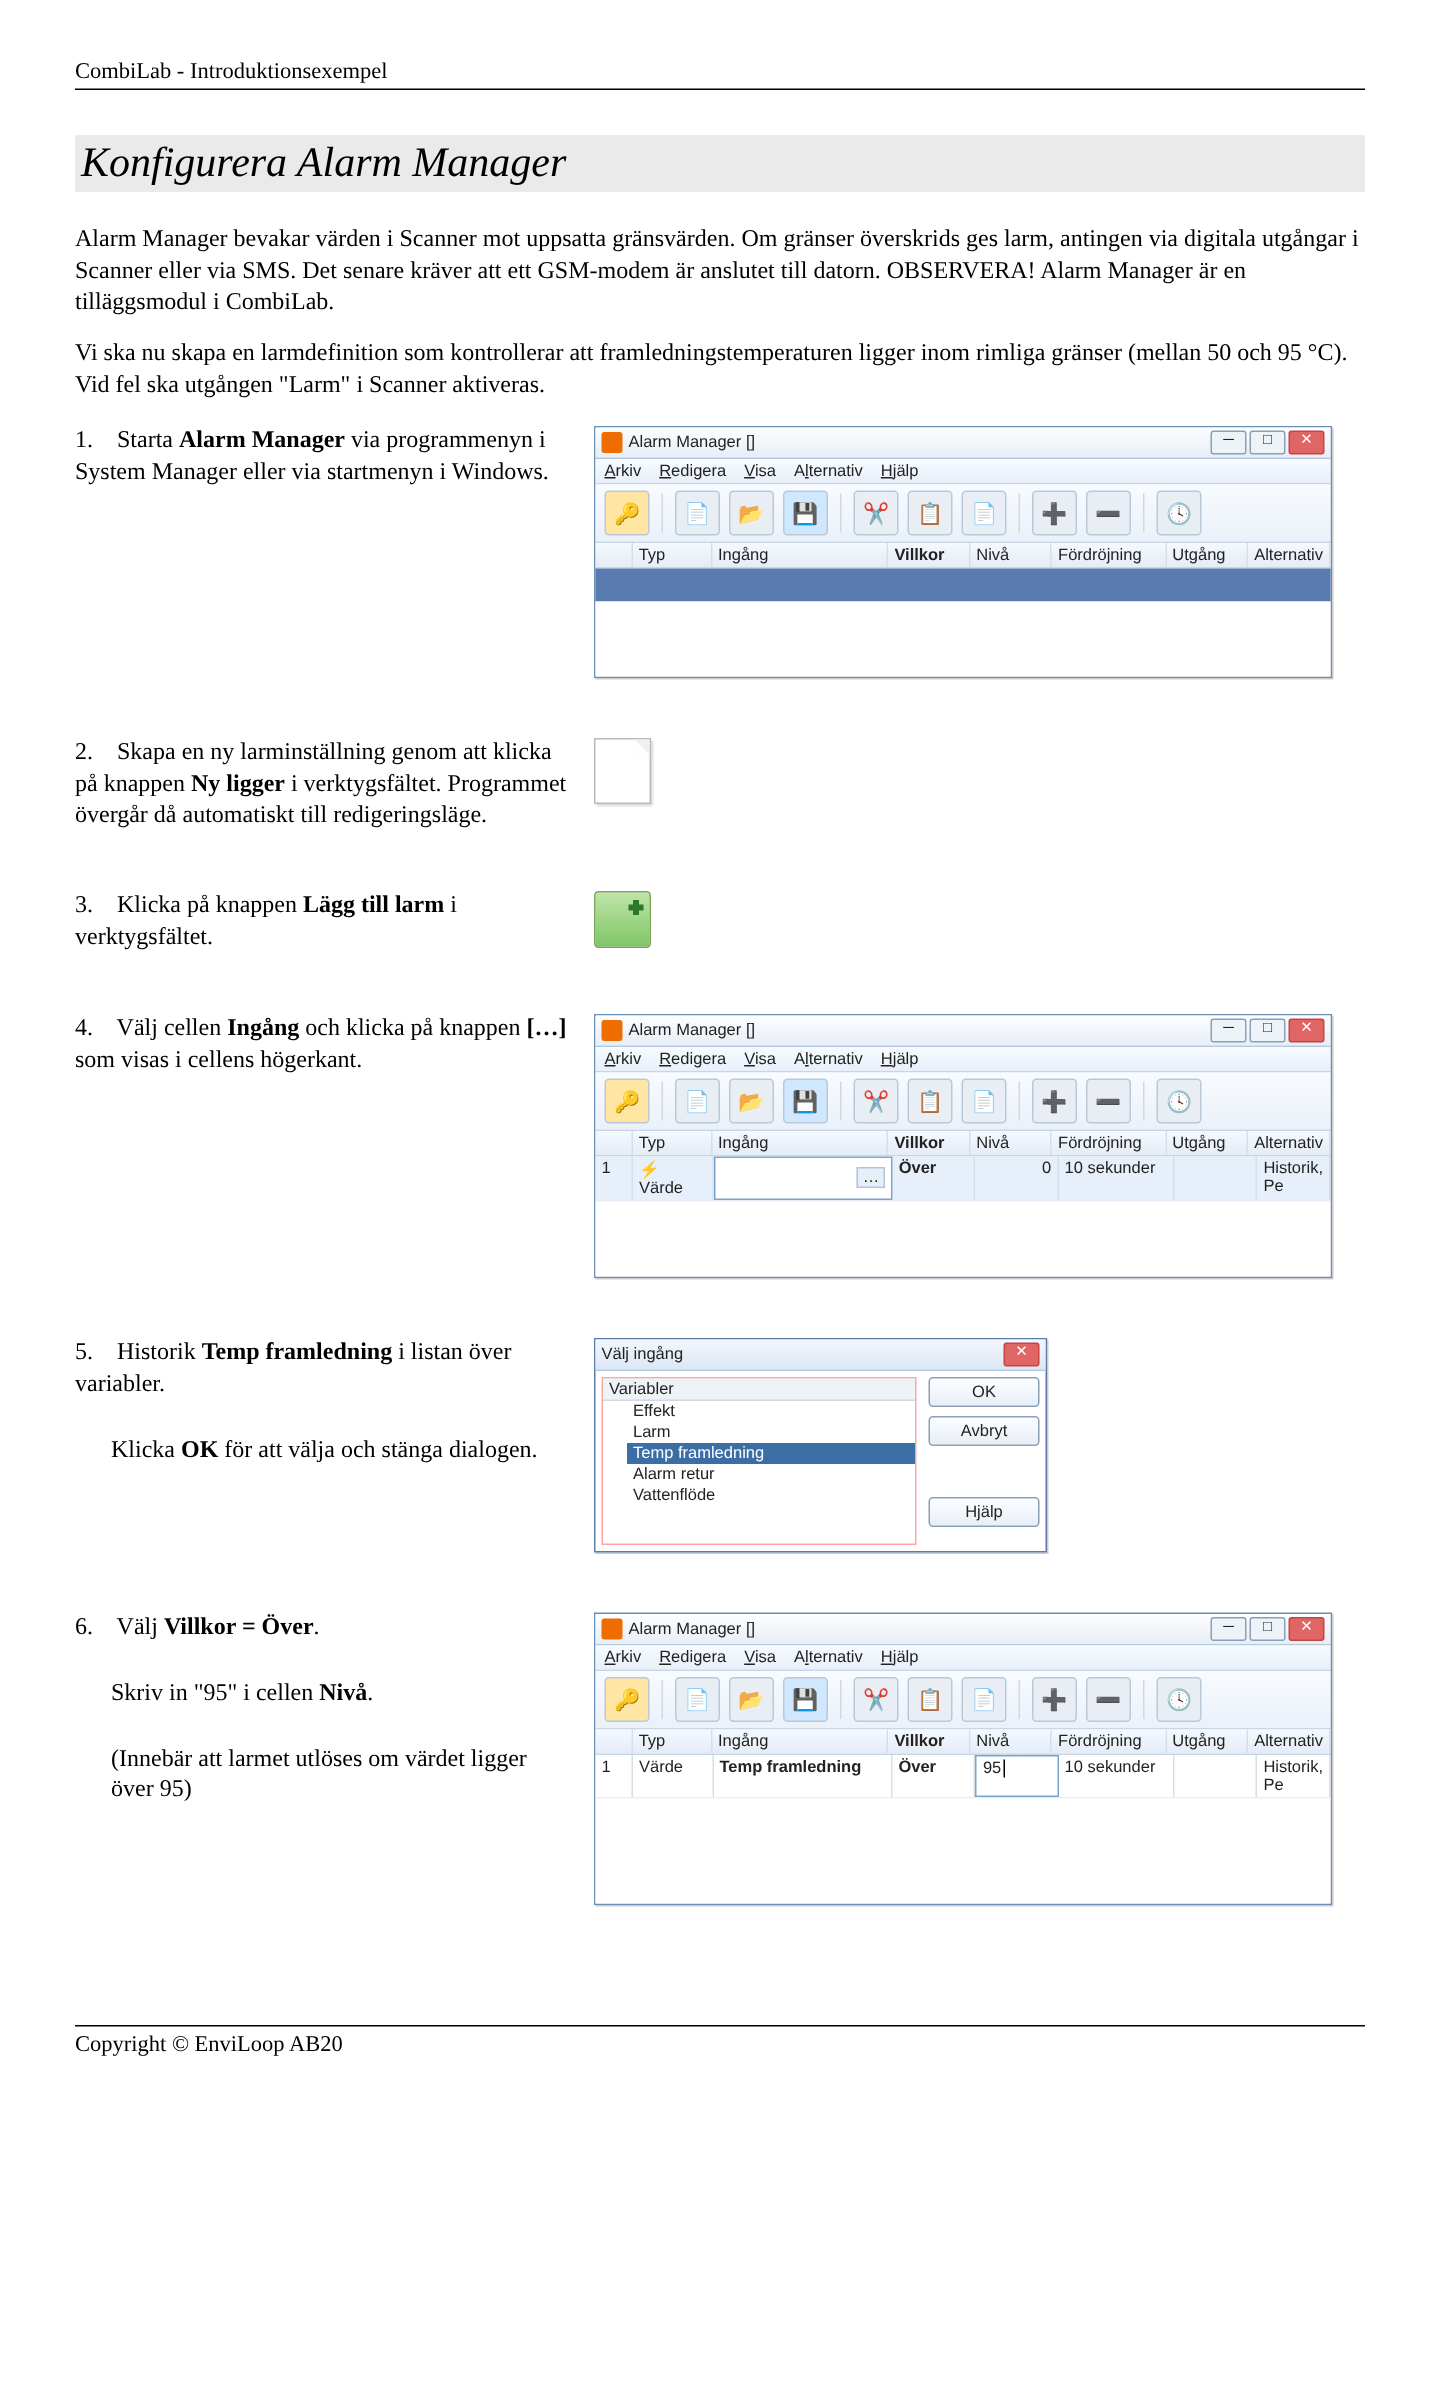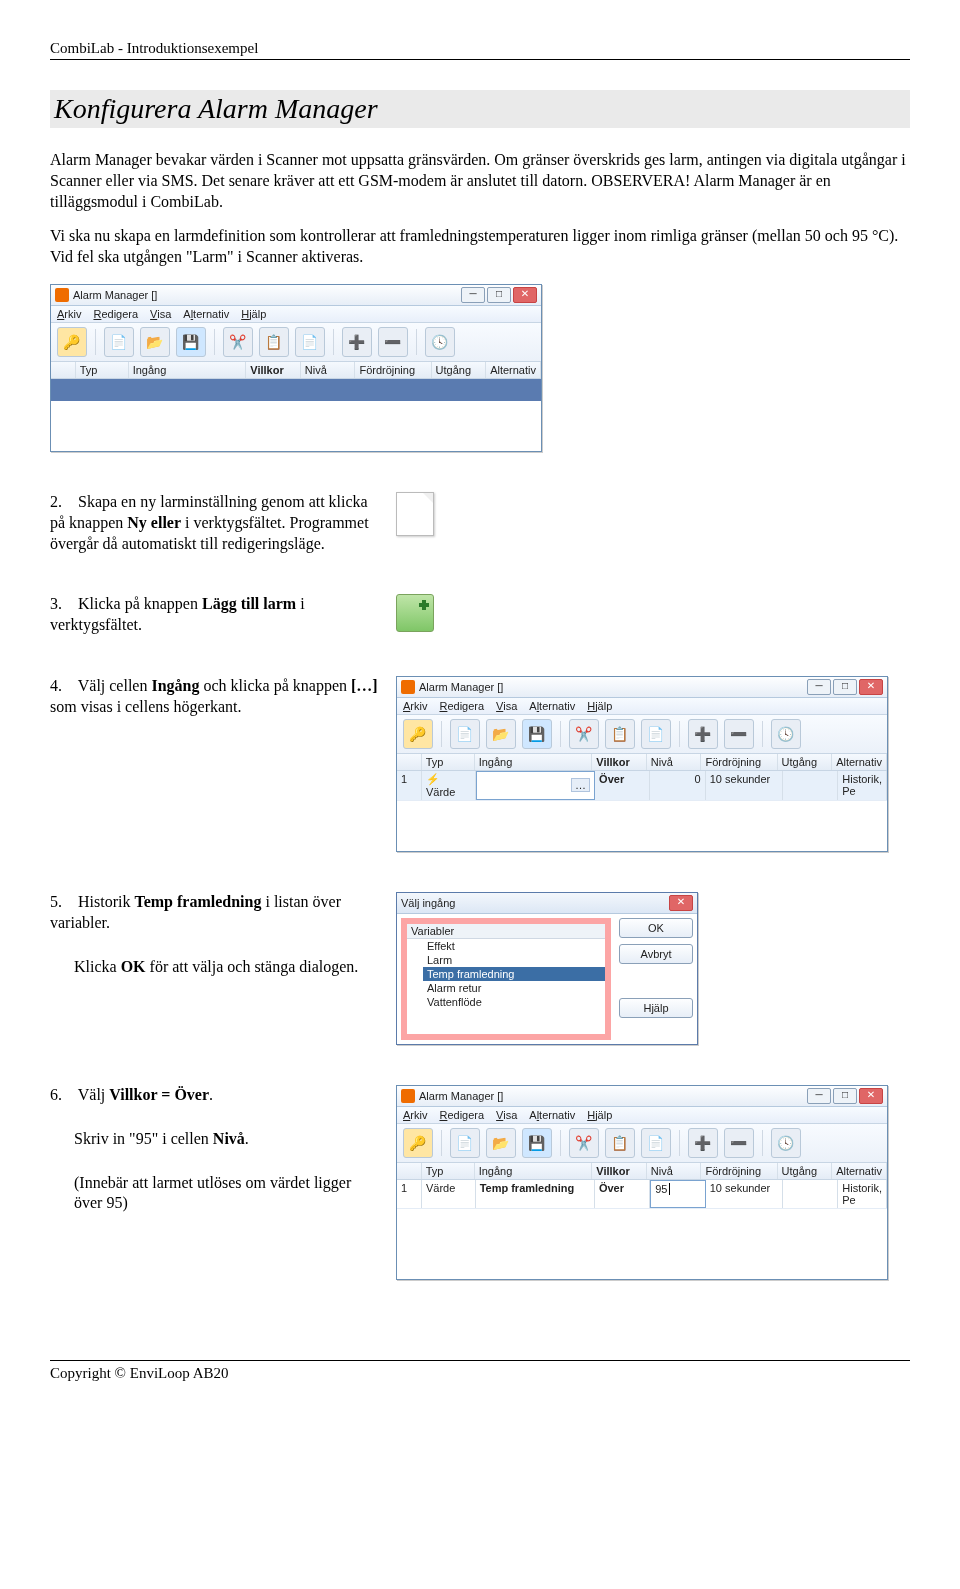--- a/index.html
+++ b/index.html
@@ -184,21 +184,21 @@
 
   
   .dlg {
     width: 300px;
     border: 1px solid #5b7baa;
   }
   .dlg .win-title { background: linear-gradient(#f3f7fc,#dce7f5); }
   .dlg-body { display: flex; padding: 4px; gap: 8px; }
   .dlg-list {
     flex: 1;
-    border: 6px solid #fca5a5;
+    border: 1px solid #fca5a5;
     background: #fff;
     font-size: 11px;
     height: 110px;
     overflow: hidden;
   }
   .dlg-list .hdr {
     background: #eef3f8;
     border-bottom: 1px solid #cfd8e3;
     padding: 1px 4px;
   }
@@ -228,20 +228,24 @@
 <body>
 
 <div class="header-line">CombiLab - Introduktionsexempel</div>
 
 <h1 class="section-title">Konfigurera Alarm Manager</h1>
 
 <p class="intro">Alarm Manager bevakar värden i Scanner mot uppsatta gränsvärden. Om gränser överskrids ges larm, antingen via digitala utgångar i Scanner eller via SMS. Det senare kräver att ett GSM-modem är anslutet till datorn. OBSERVERA! Alarm Manager är en tilläggsmodul i CombiLab.</p>
 <p class="sub">Vi ska nu skapa en larmdefinition som kontrollerar att framledningstemperaturen ligger inom rimliga gränser (mellan 50 och 95 °C). Vid fel ska utgången "Larm" i Scanner aktiveras.</p>
 
 <div class="step-row">
+  <div class="step-text">
+    <span class="num">1.</span>
+    <span>Starta </span><b>Alarm Manager</b><span> via programmenyn i System Manager eller via startmenyn i Windows.</span>
+  </div>
   <div class="step-img">
     <div class="win" style="width:490px">
       <div class="win-title">
         <span class="ico"></span>
         <span>Alarm Manager []</span>
         <div class="win-btns">
           <div class="win-btn">─</div>
           <div class="win-btn">□</div>
           <div class="win-btn close">✕</div>
         </div>
@@ -281,21 +285,21 @@
       </div>
       <div class="bluestrip"></div>
       <div class="whitespace"></div>
     </div>
   </div>
 </div>
 
 <div class="step-row">
   <div class="step-text">
     <span class="num">2.</span>
-    <span>Skapa en ny larminställning genom att klicka på knappen </span><b>Ny eller</b><span> i verktygsfältet. Programmet övergår då automatiskt till redigeringsläge.</span>
+    <span>Skapa en ny larminställning genom att klicka på knappen </span><b>Ny ligger</b><span> i verktygsfältet. Programmet övergår då automatiskt till redigeringsläge.</span>
   </div>
   <div class="step-img">
     <div class="doc-icon"></div>
   </div>
 </div>
 
 <div class="step-row">
   <div class="step-text">
     <span class="num">3.</span>
     <span>Klicka på knappen </span><b>Lägg till larm</b><span> i verktygsfältet.</span>

